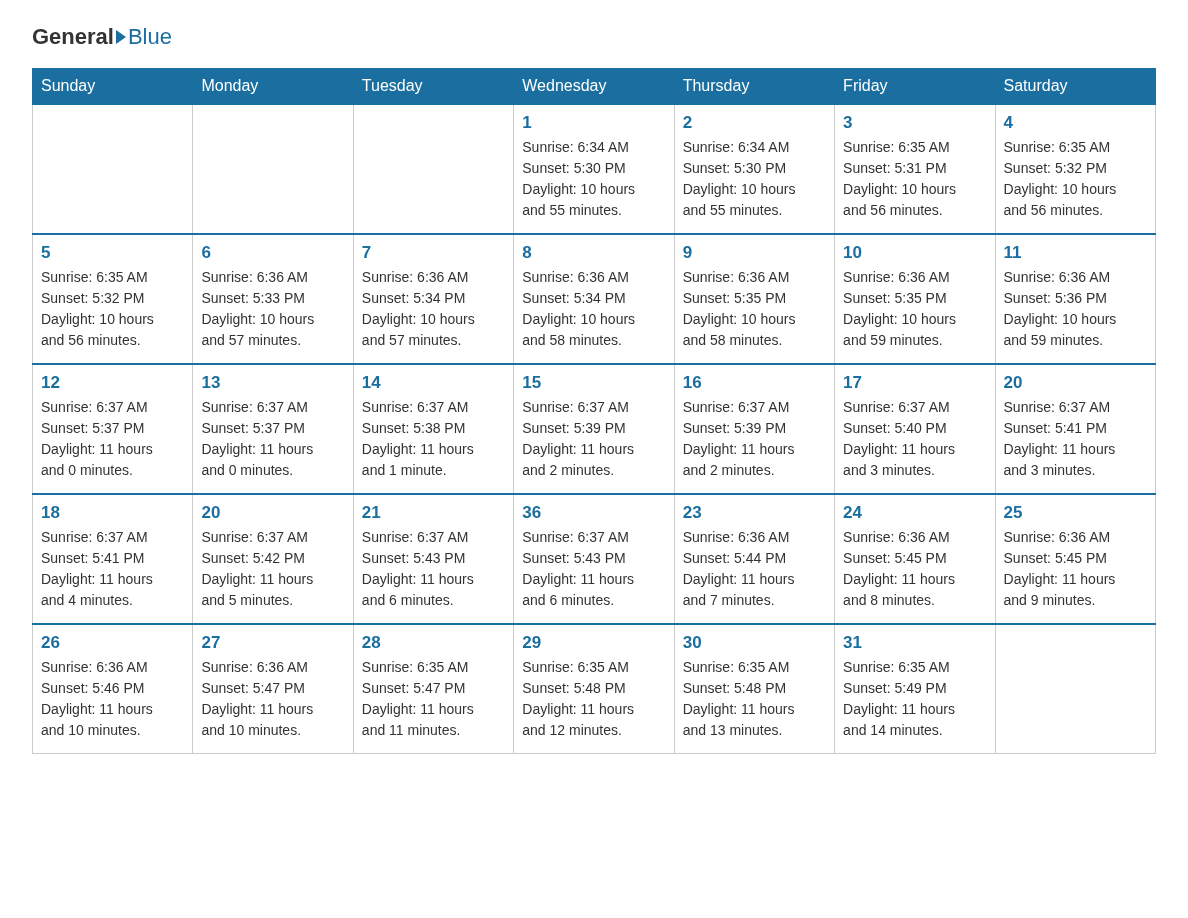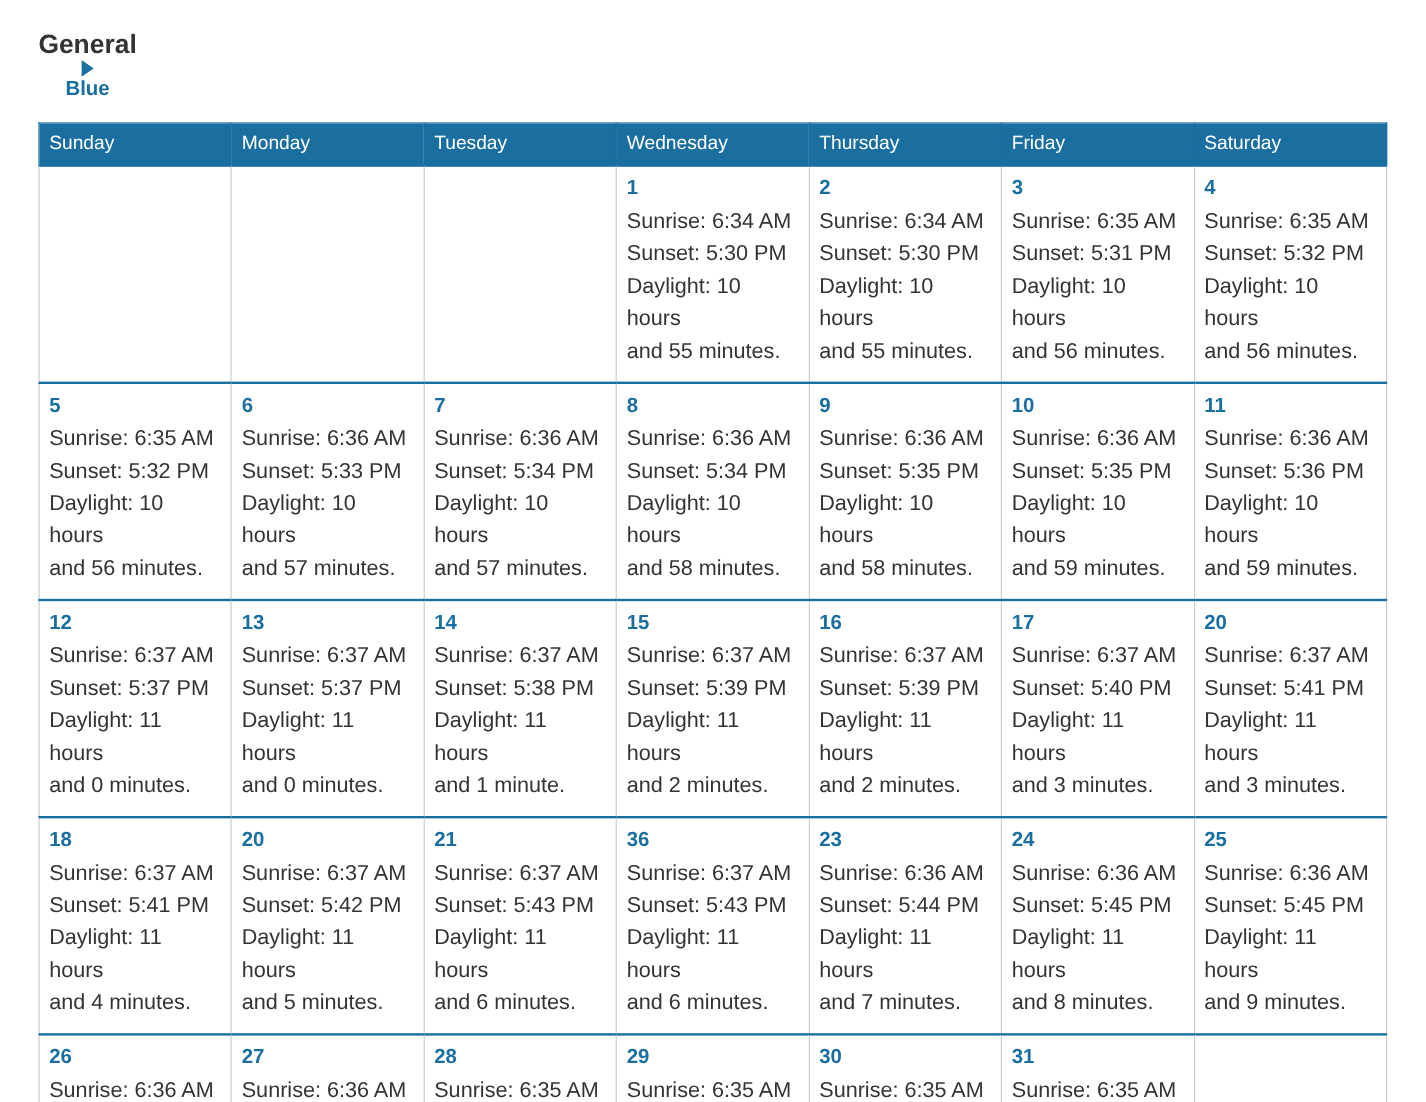--- a/index.html
+++ b/index.html
@@ -20,40 +20,39 @@
       display: flex;
       flex-direction: column;
       align-items: flex-start;
     }
     .logo-text {
       display: flex;
       align-items: center;
       font-size: 22px;
       font-weight: bold;
       color: #333;
-      flex-direction: column;
     }
     .logo-general {
       color: #333;
       font-size: 22px;
       font-weight: bold;
     }
     .logo-arrow {
       width: 0;
       height: 0;
       border-left: 10px solid #1a6fa0;
       border-top: 7px solid transparent;
       border-bottom: 7px solid transparent;
       display: inline-block;
       margin: 0 2px;
     }
     .logo-blue {
       color: #1a6fa0;
-      font-size: 17px;
-      font-weight: bold;
+      font-size: 22px;
+      font-weight: normal;
     }
     .title-section {
       text-align: right;
     }
     .month-title {
       font-size: 48px;
       font-weight: normal;
       color: #222;
       line-height: 1.1;
     }
@@ -83,21 +82,21 @@
       width: 14.28%;
       min-height: 90px;
     }
     .day-num {
       font-size: 17px;
       color: #1a6fa0;
       font-weight: bold;
       margin-bottom: 4px;
     }
     .day-info {
-      font-size: 18px;
+      font-size: 14px;
       color: #333;
       line-height: 1.5;
     }
     .empty-cell {
       background: #fff;
     }
     tr.week-row td {
       border-top: 2px solid #1a6fa0;
     }
   </style>

